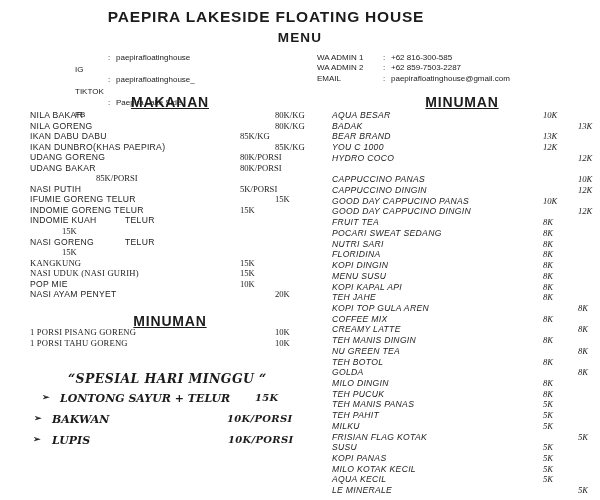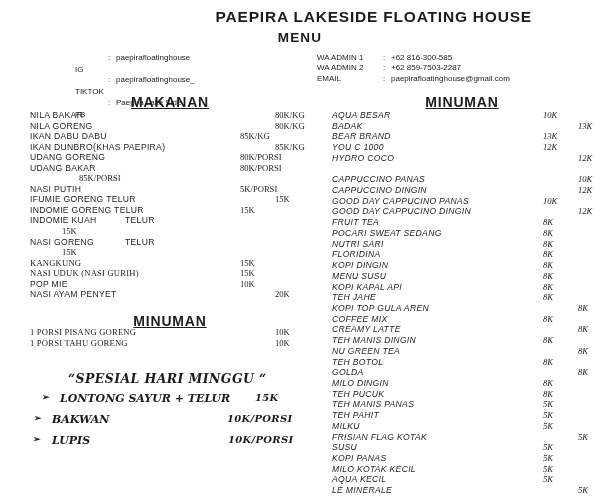--- a/index.html
+++ b/index.html
@@ -1,18 +1,18 @@
 <!DOCTYPE html>
 <html><head>
 <meta charset="utf-8">
 <style>
   html,body{margin:0;padding:0;}
   body{width:600px;height:500px;background:#ffffff;position:relative;overflow:hidden;
        font-family:"Liberation Sans",sans-serif;color:#1c1c1c;}
-  .title{position:absolute;top:8px;left:0;width:532px;text-align:right;
+  .title{position:absolute;top:8px;left:0;width:532px;text-align:center;
          font-size:15.5px;font-weight:bold;letter-spacing:0.8px;}
   .subtitle{position:absolute;top:30px;left:0;width:600px;text-align:center;
          font-size:13.5px;font-weight:bold;letter-spacing:1.2px;}
   .contacts{position:absolute;top:53px;font-size:8px;line-height:10.4px;}
   #contacts-left{left:75px;}
   #contacts-right{left:317px;}
   .contact-row{display:flex;white-space:nowrap;}
   #contacts-left .lbl{width:33px;margin-top:12px;}
   #contacts-right .lbl{width:66px;}
   .colon{width:8px;}
@@ -28,21 +28,21 @@
   #col-minuman .mrow{height:10.72px;}
   #col-cemilan{left:30px;top:327px;width:280px;height:18.5px;overflow:hidden;}
   #col-cemilan .mrow{height:11px;}
   .mrow{position:relative;}
   .nm{position:absolute;left:0;top:0;white-space:nowrap;letter-spacing:0.3px;}
   .nm2{left:95px;}
   .serif{font-family:"Liberation Serif",serif;letter-spacing:0.2px;}
   .pr{position:absolute;top:0;white-space:nowrap;font-family:"Liberation Serif",serif;}
   #col-makanan .pr.mid{left:210px;}
   #col-makanan .pr.right{left:245px;}
-  #col-makanan .pr.below1{left:38px;padding-left:11px;}
+  #col-makanan .pr.below1{left:55px;padding-left:11px;}
   #col-makanan .pr.below2{left:32px;}
   #col-minuman .pr.mid{left:211px;}
   #col-minuman .pr.right{left:246px;}
   #col-cemilan .pr.right{left:245px;}
   #special-head{position:absolute;left:68px;top:371px;font-family:"DejaVu Serif",serif;
          font-style:italic;font-weight:bold;font-size:12.5px;letter-spacing:0.4px;white-space:nowrap;}
   .sp-row{position:absolute;left:0;width:600px;height:14px;font-family:"DejaVu Serif",serif;
          font-style:italic;font-weight:bold;font-size:11px;}
   .sp-row span{position:absolute;top:0;white-space:nowrap;}
   .sp-bullet{font-style:normal;font-size:9px;top:1px;}

